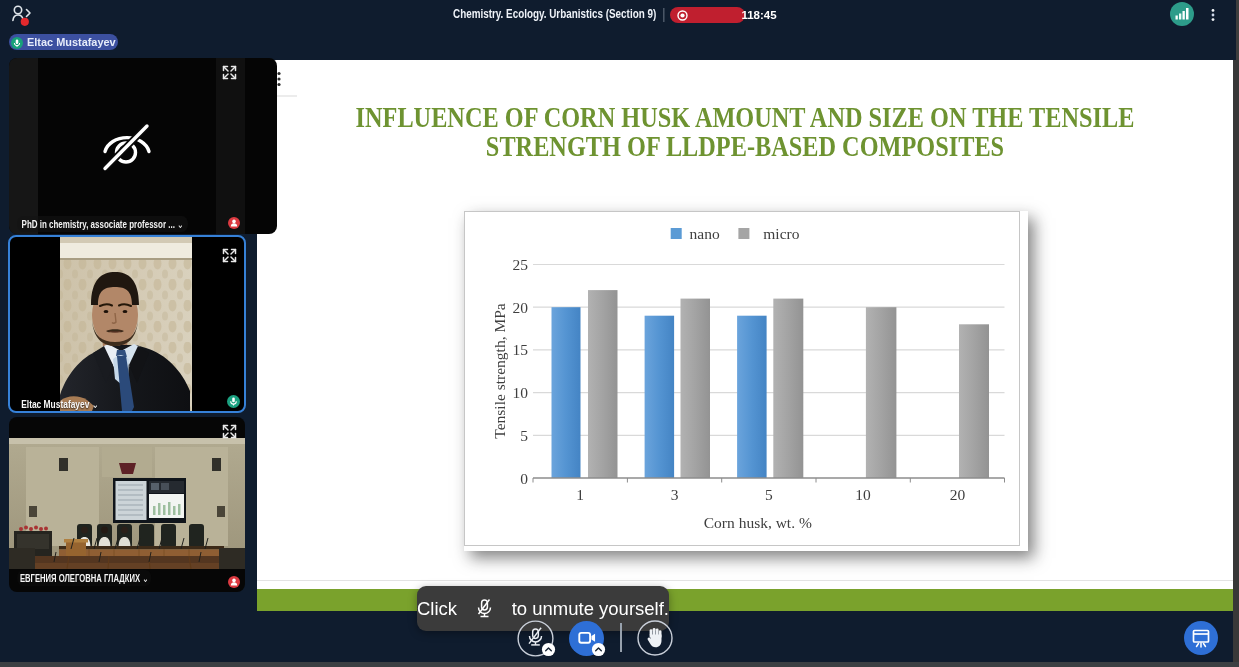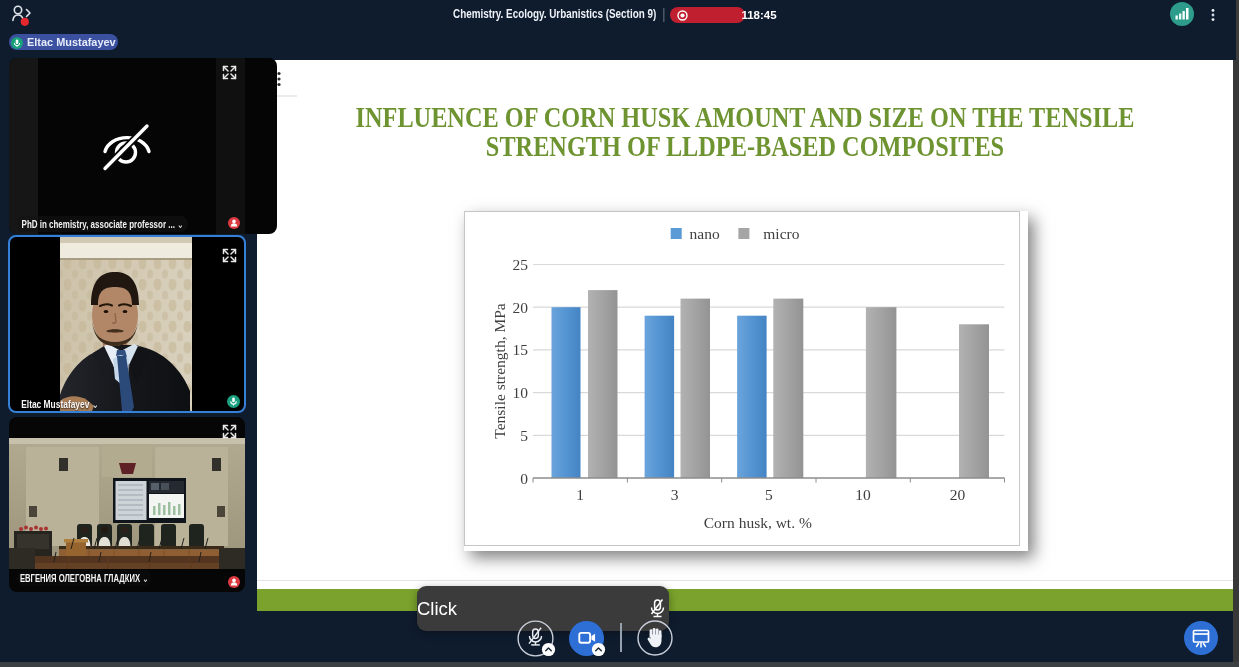--- a/index.html
+++ b/index.html
@@ -393,20 +393,21 @@
 <div class="abs" style="left:417px;top:564px;width:252px;height:45px;background:#3b3b3b;border-radius:9px;
      box-shadow:0 2px 8px rgba(0,0,0,0.35);color:#fff;font-size:18.5px;display:flex;align-items:center;justify-content:space-between;margin-top:22px;">
   <span>Click&nbsp;</span>
   <svg width="21" height="24" viewBox="0 0 21 24" style="margin:0 1px;">
     <rect x="7.6" y="3" width="5.8" height="10" rx="2.9" fill="none" stroke="#fff" stroke-width="1.5"></rect>
     <path d="M4.5 10.5 a6 6 0 0 0 12 0" fill="none" stroke="#fff" stroke-width="1.5"></path>
     <line x1="10.5" y1="16.5" x2="10.5" y2="19.5" stroke="#fff" stroke-width="1.5"></line>
     <line x1="6.5" y1="19.5" x2="14.5" y2="19.5" stroke="#fff" stroke-width="1.5"></line>
     <line x1="15.5" y1="2.5" x2="4.5" y2="17" stroke="#fff" stroke-width="1.5"></line>
   </svg>
+  <span>&nbsp;to unmute yourself.</span>
 </div>
 
 <div id="controls">
 
   <svg class="abs" style="left:517px;top:620px;" width="37" height="37" viewBox="0 0 37 37">
     <circle cx="18.5" cy="18.5" r="17.4" fill="none" stroke="#c9cfd9" stroke-width="1.4"></circle>
     <g stroke="#e9edf2" stroke-width="1.7" fill="none" transform="translate(18.5,17.6) scale(0.86) translate(-18.5,-18.5)">
       <rect x="15.2" y="8.5" width="6.6" height="11" rx="3.3"></rect>
       <path d="M11.5 16.5 a7 7 0 0 0 14 0"></path>
       <line x1="18.5" y1="23.5" x2="18.5" y2="27"></line>

